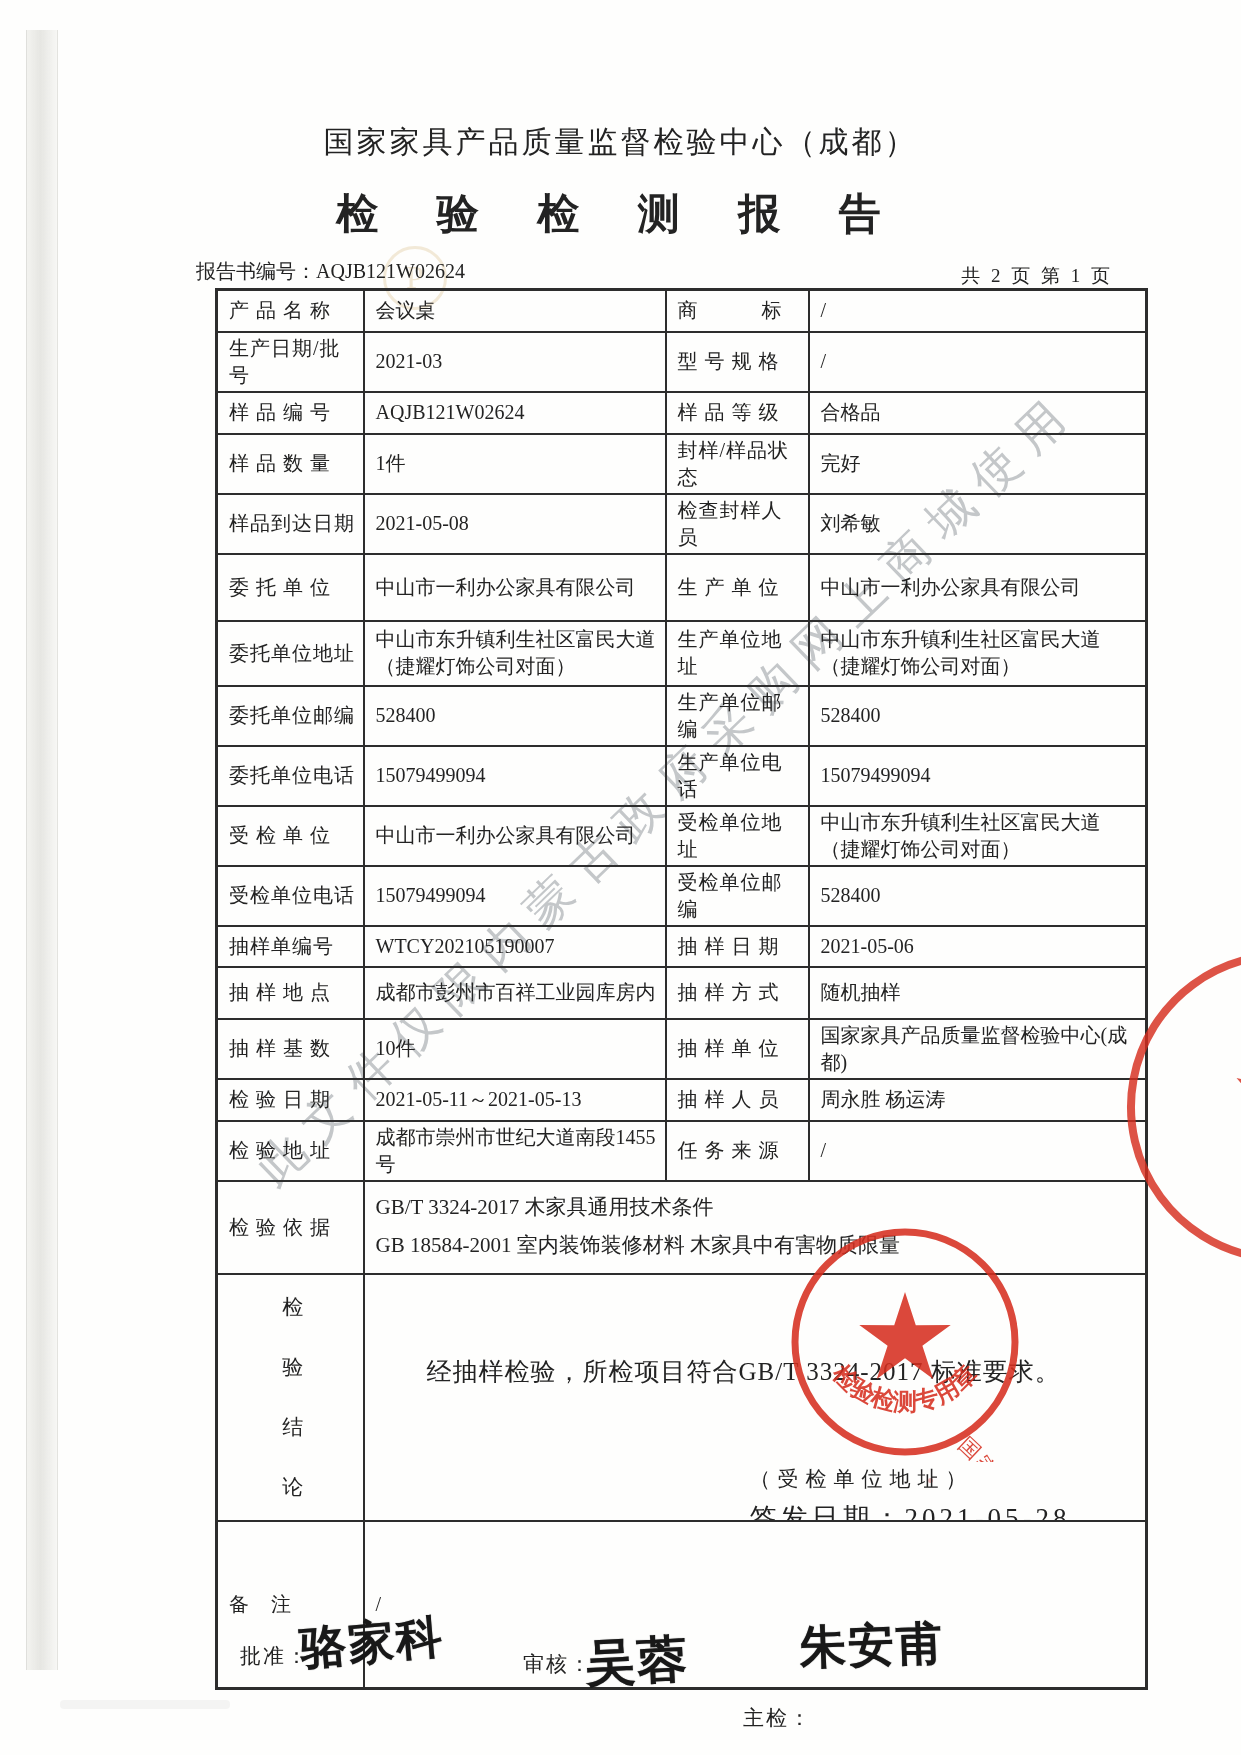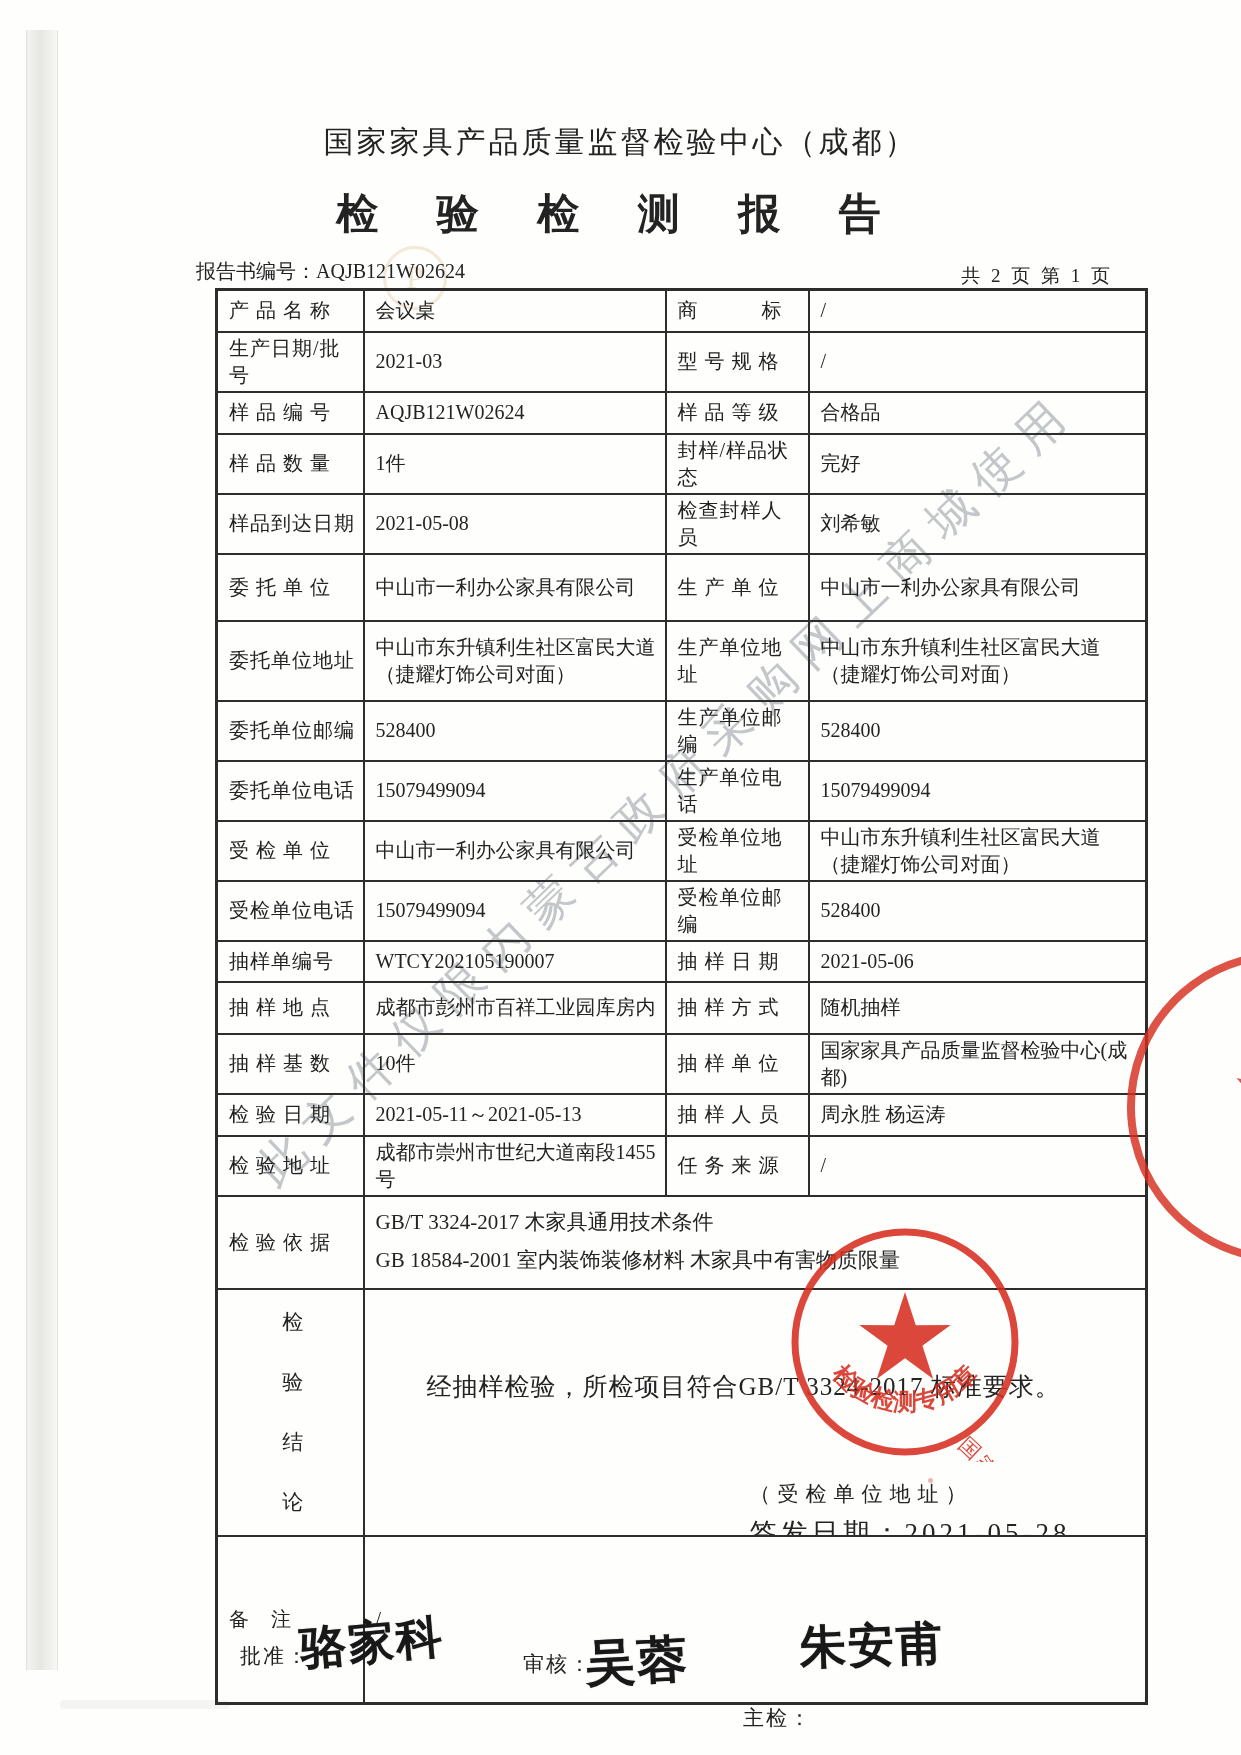--- a/index.html
+++ b/index.html
@@ -98,21 +98,21 @@
       <td>2021-05-08</td>
       <td class="lab">检查封样人员</td>
       <td>刘希敏</td>
     </tr>
     <tr style="height:67px">
       <td class="lab">委 托 单 位</td>
       <td>中山市一利办公家具有限公司</td>
       <td class="lab">生 产 单 位</td>
       <td class="small">中山市一利办公家具有限公司</td>
     </tr>
-    <tr style="height:80px">
+    <tr style="height:65px">
       <td class="lab">委托单位地址</td>
       <td>中山市东升镇利生社区富民大道（捷耀灯饰公司对面）</td>
       <td class="lab">生产单位地址</td>
       <td>中山市东升镇利生社区富民大道（捷耀灯饰公司对面）</td>
     </tr>
     <tr style="height:38px">
       <td class="lab">委托单位邮编</td>
       <td>528400</td>
       <td class="lab">生产单位邮编</td>
       <td>528400</td>

